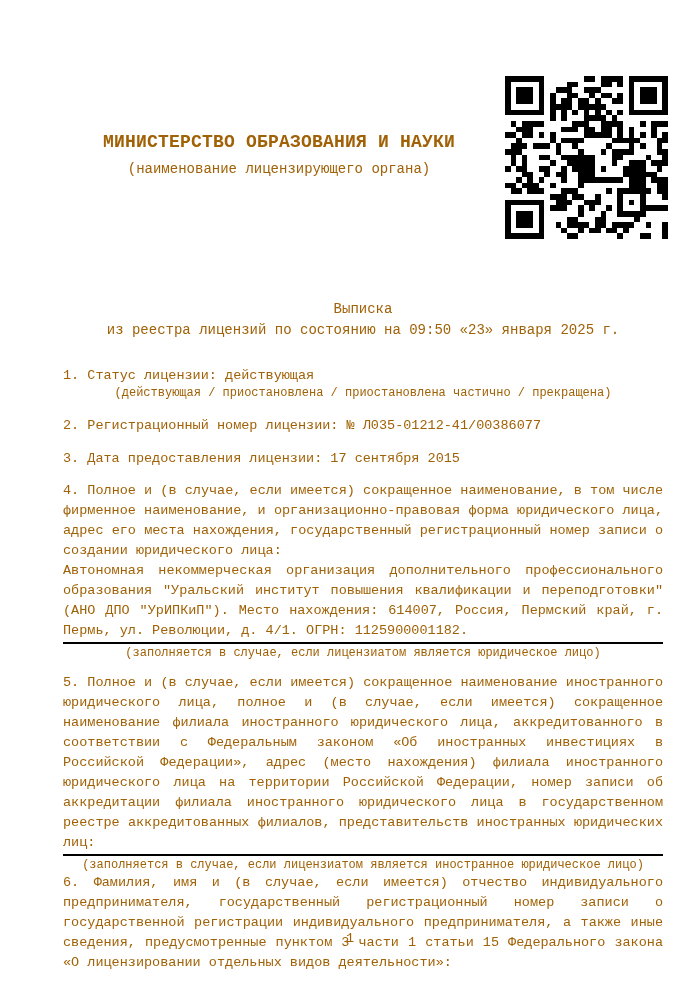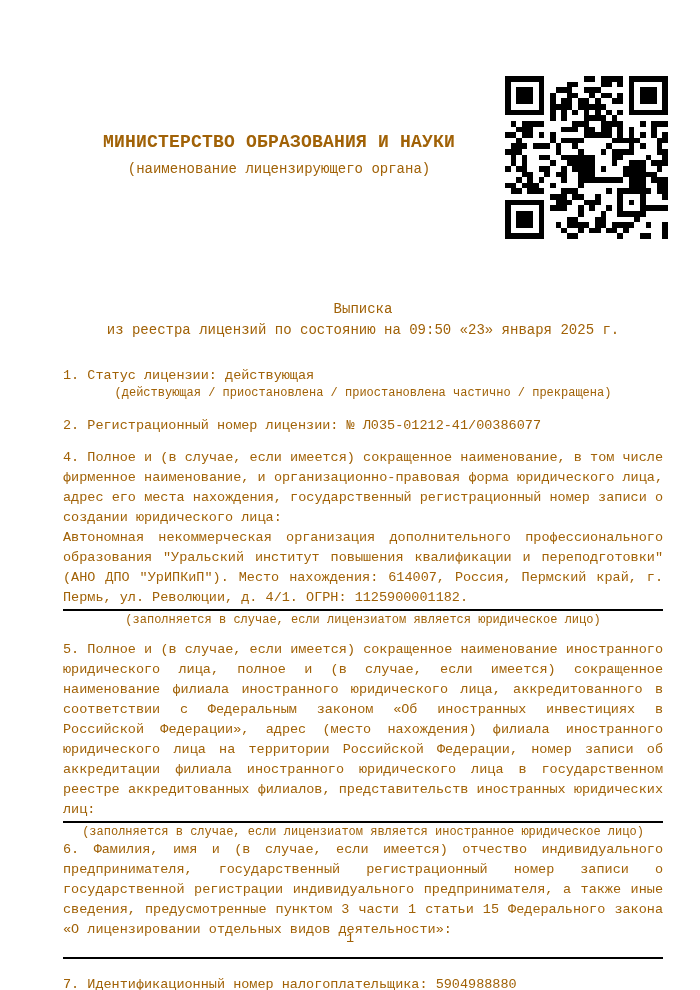--- a/index.html
+++ b/index.html
@@ -520,20 +520,23 @@
 
     <div>
       <div class="item-text">1. Статус лицензии: действующая</div>
       <div class="inline-caption mt-status-caption">(действующая / приостановлена / приостановлена частично / прекращена)</div>
     </div>
 
     <div class="mt-item2">
       <div class="item-text">2. Регистрационный номер лицензии: № Л035-01212-41/00386077</div>
     </div>
 
+    <div class="mt-item3">
+      <div class="item-text">3. Дата предоставления лицензии: 17 сентября 2015</div>
+    </div>
 
     <div class="mt-item4">
       <div class="item-text">4. Полное и (в случае, если имеется) сокращенное наименование, в том числе фирменное наименование, и организационно-правовая форма юридического лица, адрес его места нахождения, государственный регистрационный номер записи о создании юридического лица:</div>
       <div class="item-value">Автономная некоммерческая организация дополнительного профессионального образования "Уральский институт повышения квалификации и переподготовки" (АНО ДПО "УрИПКиП"). Место нахождения: 614007, Россия, Пермский край, г. Пермь, ул. Революции, д. 4/1. ОГРН: 1125900001182.</div>
       <div class="rule"></div>
       <div class="inline-caption rule-caption">(заполняется в случае, если лицензиатом является юридическое лицо)</div>
     </div>
 
     <div class="mt-item5">
       <div class="item-text">5. Полное и (в случае, если имеется) сокращенное наименование иностранного юридического лица, полное и (в случае, если имеется) сокращенное наименование филиала иностранного юридического лица, аккредитованного в соответствии с Федеральным законом «Об иностранных инвестициях в Российской Федерации», адрес (место нахождения) филиала иностранного юридического лица на территории Российской Федерации, номер записи об аккредитации филиала иностранного юридического лица в государственном реестре аккредитованных филиалов, представительств иностранных юридических лиц:</div>

